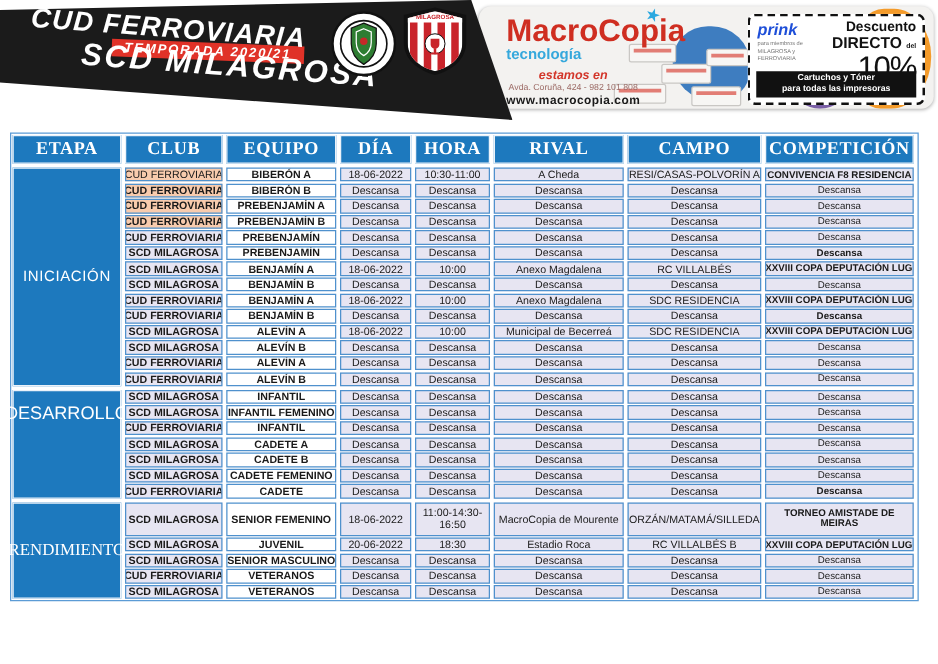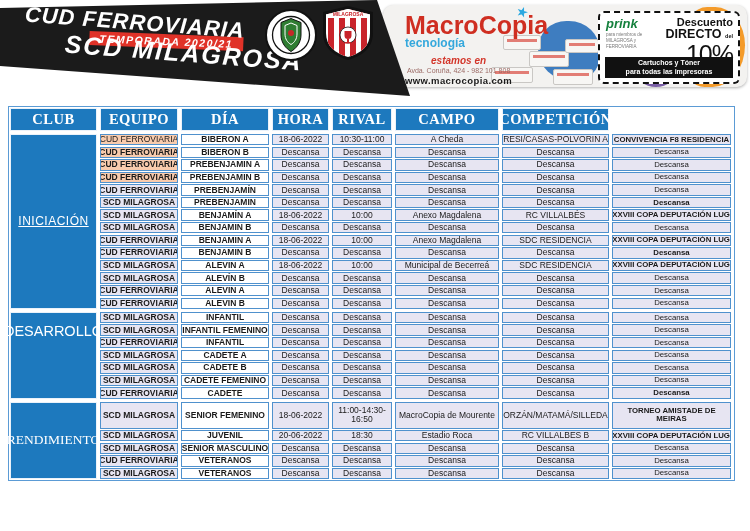--- a/index.html
+++ b/index.html
@@ -38,21 +38,21 @@
   .blob-blue{left:155px;top:16px;width:62px;height:60px;background:#3e7dc0;border-radius:55% 60% 50% 65%;}
   .blob-purple{left:252px;top:46px;width:42px;height:36px;background:#7a5fa6;border-radius:50%;}
   .blob-orange{left:300px;top:2px;width:62px;height:80px;background:#f49b2a;border-radius:45% 55% 60% 40%;}
   .printer{position:absolute;background:#f7f6f4;border:1px solid #c9c7c4;border-radius:2px;}
   .printer::after{content:"";position:absolute;left:3px;top:3px;right:3px;height:3px;background:#d94a3f;opacity:.7;}
 
   
   .coupon{position:absolute;right:7px;top:6px;width:138px;height:69px;background:#fff;
     border:2px dashed #111;border-radius:6px;z-index:2;}
   .coupon-top{display:flex;padding:4px 5px 0 6px;}
-  .prink{font-size:13px;font-weight:bold;font-style:italic;color:#15803d;line-height:1;}
+  .prink{font-size:13px;font-weight:bold;font-style:italic;color:#1d4ed8;line-height:1;}
   .members{font-size:4.5px;color:#777;width:44px;line-height:1.3;margin-top:2px;}
   .desc-col{margin-left:auto;text-align:right;line-height:1;}
   .d1{font-size:11px;font-weight:bold;color:#111;}
   .d2{font-size:12.5px;font-weight:bold;color:#111;}
   .ddel{font-size:5.5px;font-weight:bold;color:#111;}
   .d10{font-size:25px;font-weight:normal;color:#111;letter-spacing:-1px;margin-top:1px;}
   .coupon-bar{position:absolute;left:5px;right:5px;bottom:4px;background:#111;color:#fff;
     font-size:7px;font-weight:bold;text-align:center;line-height:1.3;padding:1.5px 0;}
 
   
@@ -162,31 +162,32 @@
         <rect x="5" y="4" width="44" height="9" fill="#fff"></rect>
         <text x="27" y="10.5" font-size="5" fill="#c9242b" text-anchor="middle" font-weight="bold" font-family="Liberation Sans, sans-serif">MILAGROSA</text>
         <circle cx="27" cy="30" r="8" fill="#fff" stroke="#111" stroke-width="0.8"></circle>
         <path d="M23.5 26 h7 v4.5 a3.5 3.5 0 0 1 -7 0 Z M26 34 h2 v3 h-2 Z M24 37 h6 v1.5 h-6 Z" fill="#c9242b"></path>
       </g>
     </svg>
   </div>
 
   <div class="table">
     <div class="tgrid thead">
+      <div class="hcell">ETAPA</div>
       <div class="hcell">CLUB</div>
       <div class="hcell">EQUIPO</div>
       <div class="hcell">DÍA</div>
       <div class="hcell">HORA</div>
       <div class="hcell">RIVAL</div>
       <div class="hcell">CAMPO</div>
       <div class="hcell">COMPETICIÓN</div>
     </div>
     <div id="table-body">
         <div class="tgrid section etapa-0" style="grid-template-rows: 11.4px 11.4px 11.4px 11.4px 11.4px 11.4px 11.4px 11.4px 11.4px 11.4px 11.4px 11.4px 11.4px 11.4px;">
-          <div class="etapa-cell" style="grid-row: 1 / span 14; text-decoration: underline;">INICIACIÓN</div>
+          <div class="etapa-cell" style="grid-row: 1 / span 14;">INICIACIÓN</div>
           <div class="cell club orange light">CUD FERROVIARIA</div>
           <div class="cell equipo">BIBERÓN A</div>
           <div class="cell dia">18-06-2022</div>
           <div class="cell hora">10:30-11:00</div>
           <div class="cell campo">A Cheda</div>
           <div class="cell rival">RESI/CASAS-POLVORÍN A</div>
           <div class="cell comp bold">CONVIVENCIA F8 RESIDENCIA</div>
           <div class="cell club orange">CUD FERROVIARIA</div>
           <div class="cell equipo">BIBERÓN B</div>
           <div class="cell dia">Descansa</div>

